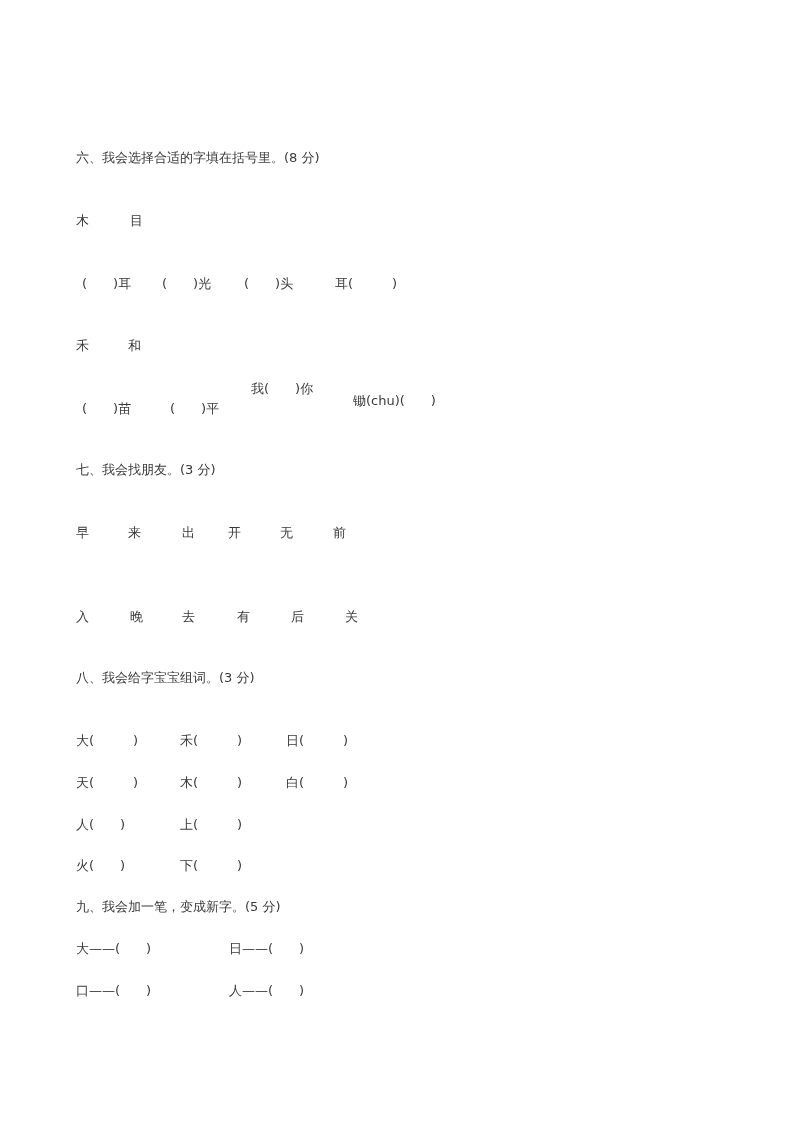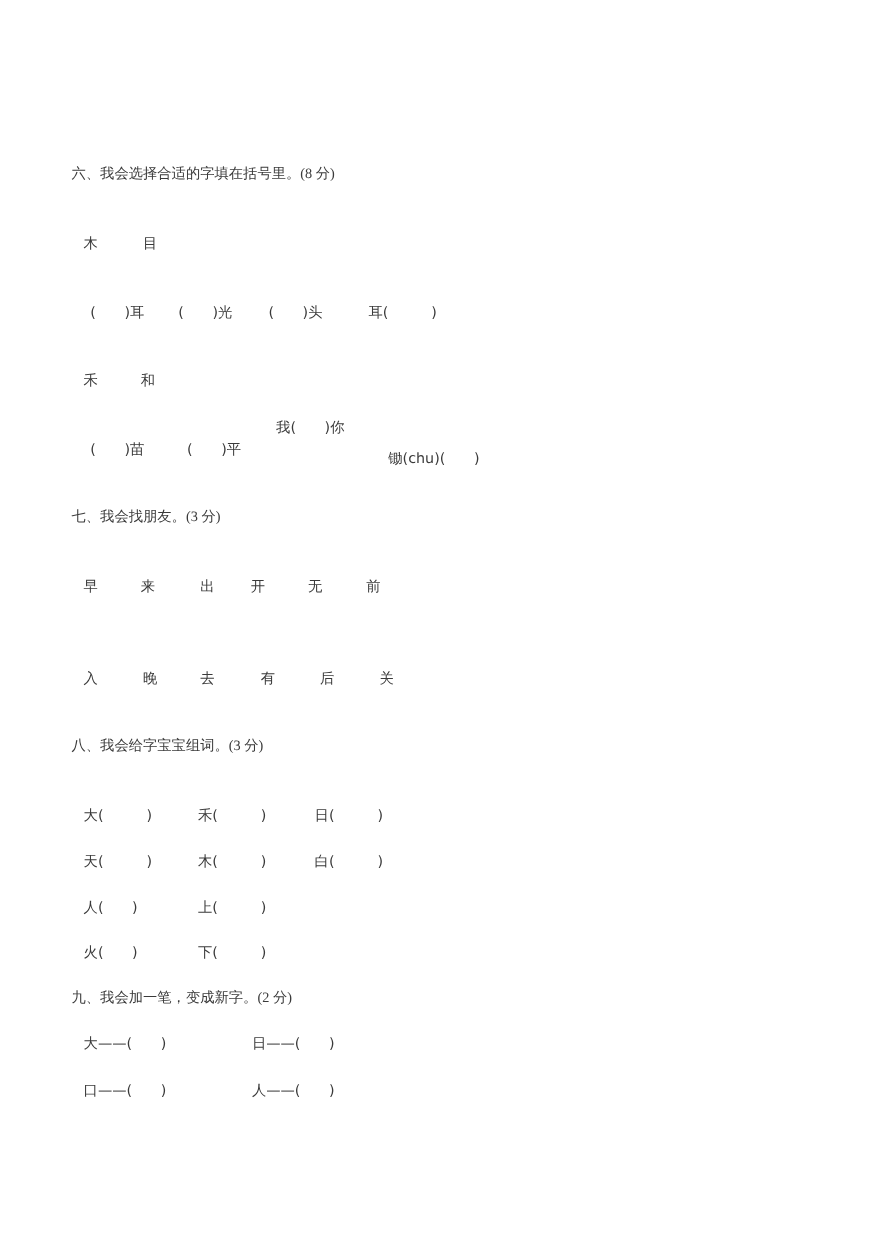--- a/index.html
+++ b/index.html
@@ -1,37 +1,37 @@
 <!DOCTYPE html>
 <html><head>
 <meta charset="utf-8">
 <style>
   html, body { margin:0; padding:0; background:#ffffff; }
   body { width:793px; height:1122px; position:relative; overflow:hidden;
          font-family:"DejaVu Sans","Liberation Sans",sans-serif; color:#3a3a3a; font-size:13px; }
-  .line { position:absolute; left:65px; white-space:pre; line-height:16px;font-family:Liberation Serif, serif; }
+  .line { position:absolute; left:76px; white-space:pre; line-height:16px; }
   .t { position:absolute; white-space:pre; }
 </style>
 </head>
 <body>
 
 <div>
   <div class="line" style="top:150px">六、我会选择合适的字填在括号里。(8 分)</div>
   <div class="t" style="top:212px;left:76px">木</div>
   <div class="t" style="top:212px;left:130px">目</div>
   <div class="t" style="top:275px;left:82px">(　　)耳</div>
   <div class="t" style="top:275px;left:162px">(　　)光</div>
   <div class="t" style="top:275px;left:244px">(　　)头</div>
   <div class="t" style="top:275px;left:335px">耳(　　　)</div>
   <div class="t" style="top:337px;left:76px">禾</div>
   <div class="t" style="top:337px;left:128px">和</div>
   <div class="t" style="top:400px;left:82px">(　　)苗</div>
   <div class="t" style="top:400px;left:170px">(　　)平</div>
   <div class="t" style="top:380px;left:251px">我(　　)你</div>
-  <div class="t" style="top:408px;left:353px">锄(chu)(　　)</div>
+  <div class="t" style="top:392px;left:353px">锄(chu)(　　)</div>
 </div>
 
 <div>
   <div class="line" style="top:462px">七、我会找朋友。(3 分)</div>
   <div class="t" style="top:524px;left:76px">早</div>
   <div class="t" style="top:524px;left:128px">来</div>
   <div class="t" style="top:524px;left:182px">出</div>
   <div class="t" style="top:524px;left:228px">开</div>
   <div class="t" style="top:524px;left:280px">无</div>
   <div class="t" style="top:524px;left:333px">前</div>
@@ -51,18 +51,18 @@
   <div class="t" style="top:774px;left:76px">天(　　　)</div>
   <div class="t" style="top:774px;left:180px">木(　　　)</div>
   <div class="t" style="top:774px;left:286px">白(　　　)</div>
   <div class="t" style="top:816px;left:76px">人(　　)</div>
   <div class="t" style="top:816px;left:180px">上(　　　)</div>
   <div class="t" style="top:857px;left:76px">火(　　)</div>
   <div class="t" style="top:857px;left:180px">下(　　　)</div>
 </div>
 
 <div>
-  <div class="line" style="top:899px">九、我会加一笔，变成新字。(2 分)</div>
+  <div class="line" style="top:899px">九、我会加一笔，变成新字。(5 分)</div>
   <div class="t" style="top:940px;left:76px">大——(　　)</div>
   <div class="t" style="top:940px;left:229px">日——(　　)</div>
   <div class="t" style="top:982px;left:76px">口——(　　)</div>
   <div class="t" style="top:982px;left:229px">人——(　　)</div>
 </div>
 
 </body></html>

